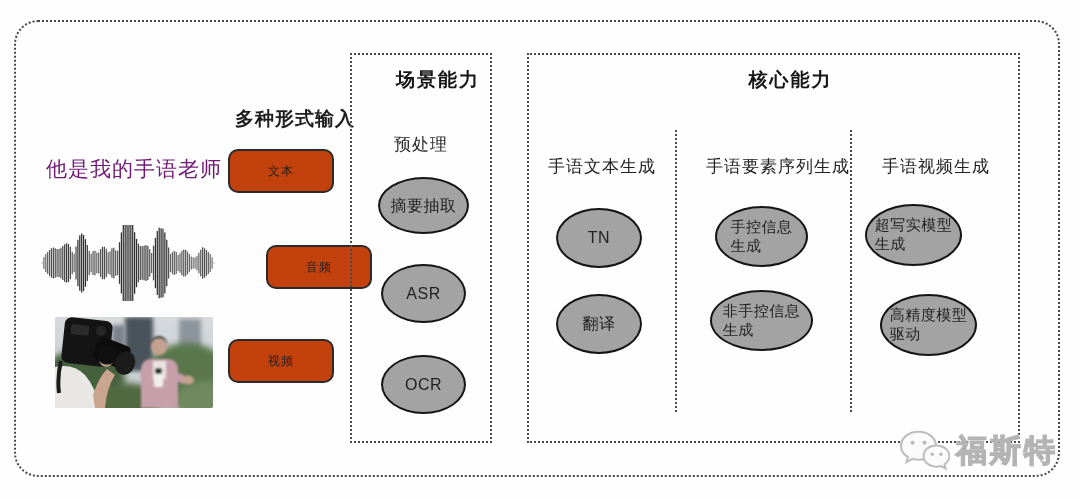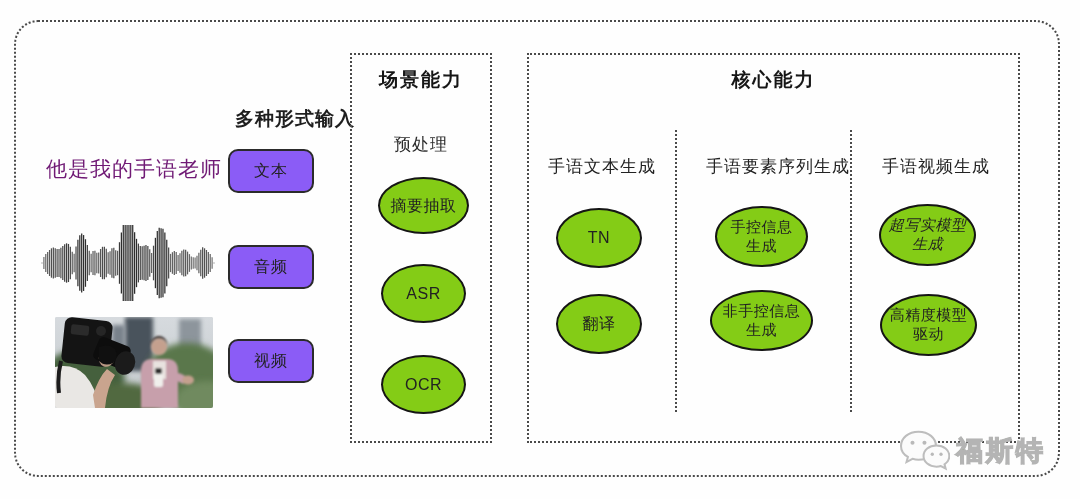--- a/index.html
+++ b/index.html
@@ -32,49 +32,49 @@
     font-size: 21px; color: #701a75; letter-spacing: 1px; white-space: nowrap;
   }
   .waveform {
     position: absolute; left: 39px; top: 225px; width: 178px; height: 76px;
   }
   .photo {
     position: absolute; left: 55px; top: 317px; width: 158px; height: 91px;
     border-radius: 2px; overflow: hidden; background: #cfd3d6;
   }
   .input-box {
-    position: absolute; left: 228px; width: 86px; height: 44px;
-    border: 2px solid #2b2b2b; border-radius: 10px; background: #8b5cf6;
+    position: absolute; left: 228px; width: 106px; height: 44px;
+    border: 2px solid #2b2b2b; border-radius: 10px; background: #c2410c;
     display: flex; align-items: center; justify-content: center;
-    font-size: 16px; color: #222; letter-spacing: 1px;
+    font-size: 12px; color: #222; letter-spacing: 1px;
   }
   .input-box.text  { top: 149px; }
-  .input-box.audio { top: 245px; }
+  .input-box.audio { top: 245px; margin-left: 38px; }
   .input-box.video { top: 339px; }
   
   .cap-box {
     position: absolute; top: 53px; height: 390px;
     border: 2px dotted #4a4a4a; background: transparent;
   }
   .scene-box { left: 350px; width: 142px; }
   .core-box  { left: 527px; width: 493px; }
   .cap-title {
-    position: absolute; top: 12px; left: 0; width: 100%;
+    position: absolute; top: 12px; left: 17px; width: 100%;
     text-align: center; font-size: 19px; font-weight: 700; color: #161616;
     letter-spacing: 2px;
   }
   .scene-sub {
     position: absolute; top: 78px; left: 0; width: 100%;
     text-align: center; font-size: 17px; color: #2a2a2a; letter-spacing: 1px;
   }
   .node {
     position: absolute;
-    border: 2.5px solid #151515; border-radius: 50%; background: #84cc16;
+    border: 2.5px solid #151515; border-radius: 50%; background: #a3a3a3;
     display: flex; align-items: center; justify-content: center;
-    text-align: center; font-size: 16px; color: #222;
+    font-size: 16px; color: #222;
     line-height: 1.25; white-space: pre-line; letter-spacing: 0.5px;
   }
   .node.small-text { font-size: 15px; }
   
   .n-abstract { left: 26px;  top: 122px; width: 91px; height: 57px; }
   .n-asr      { left: 29px;  top: 209px; width: 85px; height: 59px; }
   .n-ocr      { left: 29px;  top: 300px; width: 85px; height: 59px; }
   
   .col-header {
     position: absolute; top: 100px; text-align: center;
@@ -86,30 +86,30 @@
   .divider {
     position: absolute; top: 75px; height: 282px; width: 0;
     border-left: 2px dotted #4a4a4a;
   }
   .divider.d1 { left: 146px; }
   .divider.d2 { left: 321px; }
   .n-tn        { left: 27px;  top: 153px; width: 86px;  height: 60px; }
   .n-translate { left: 27px;  top: 239px; width: 86px;  height: 60px; }
   .n-manual    { left: 186px; top: 151px; width: 93px;  height: 61px; }
   .n-nonmanual { left: 181px; top: 235px; width: 103px; height: 61px; }
-  .n-hyper     { left: 350px; top: 149px; width: 97px;  height: 62px; font-style: italic; }
+  .n-hyper     { left: 336px; top: 149px; width: 97px;  height: 62px; }
   .n-drive     { left: 351px; top: 239px; width: 97px;  height: 62px; }
   
   .watermark {
     position: absolute; left: 898px; top: 424px; height: 54px;
     display: flex; align-items: center; z-index: 5;
   }
   .wm-icon { width: 52px; height: 46px; margin-right: 6px; }
   .wm-text {
-    font-size: 27px; font-weight: 700; letter-spacing: 3px;
+    font-size: 31px; font-weight: 700; letter-spacing: 3px;
     color: #4d7c0f;
     -webkit-text-stroke: 1.2px #b4b4b4;
     text-shadow: 0 0 1px #c6c6c6;
     white-space: nowrap;
   }
 </style>
 </head>
 <body>
 
 <div class="canvas">

